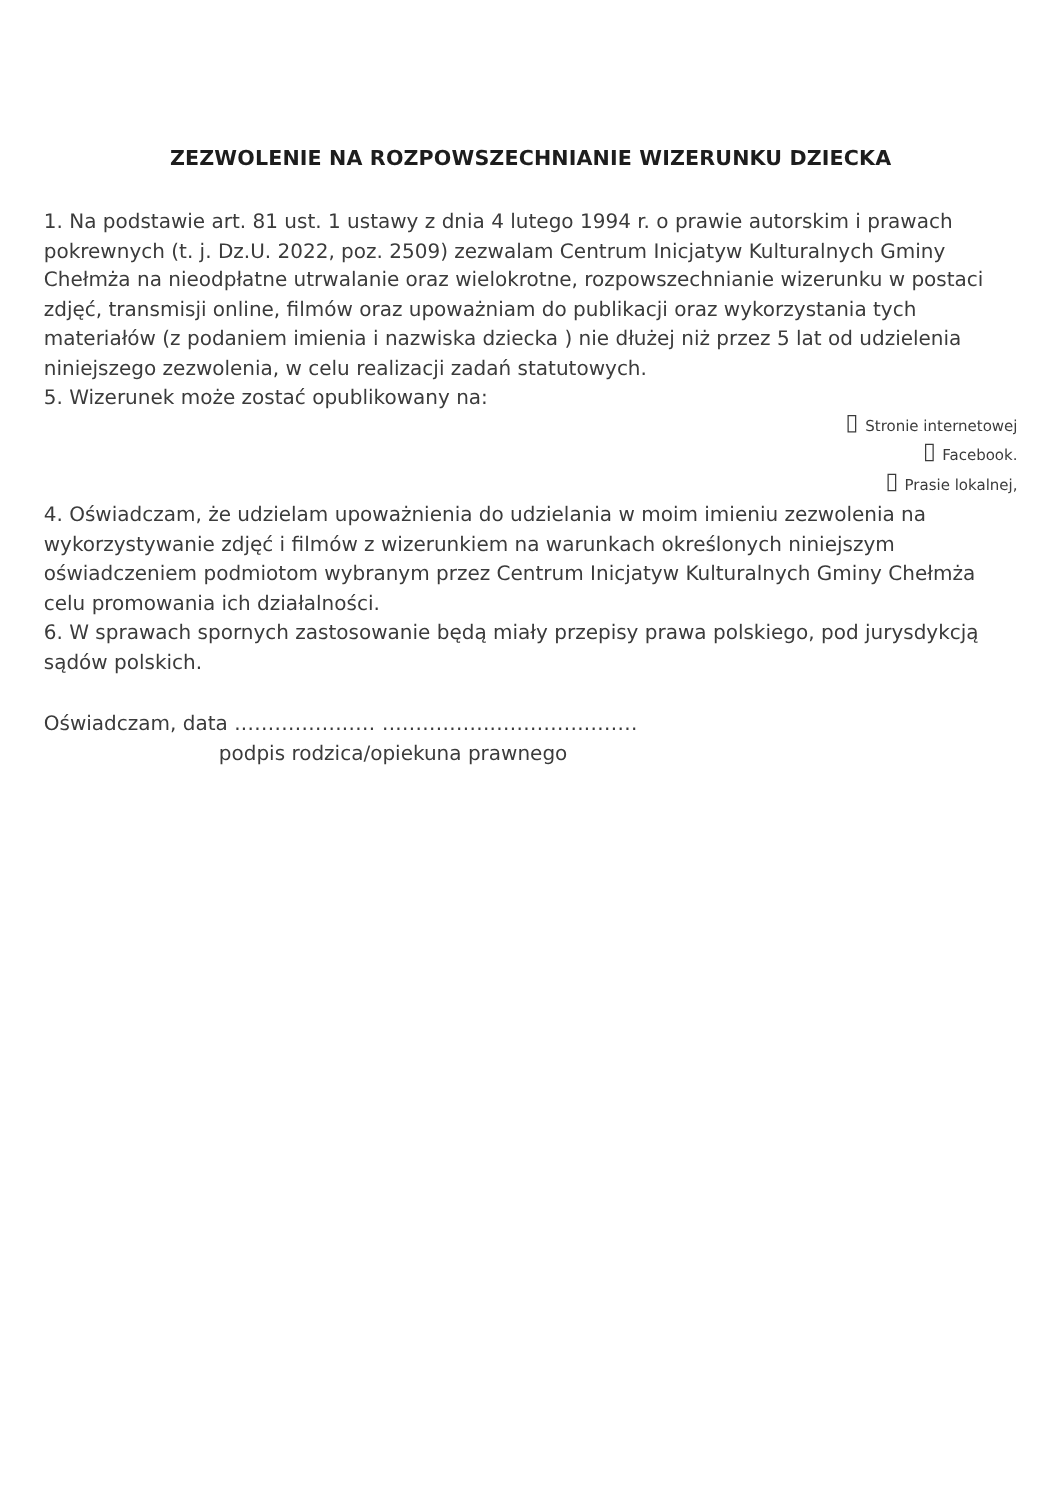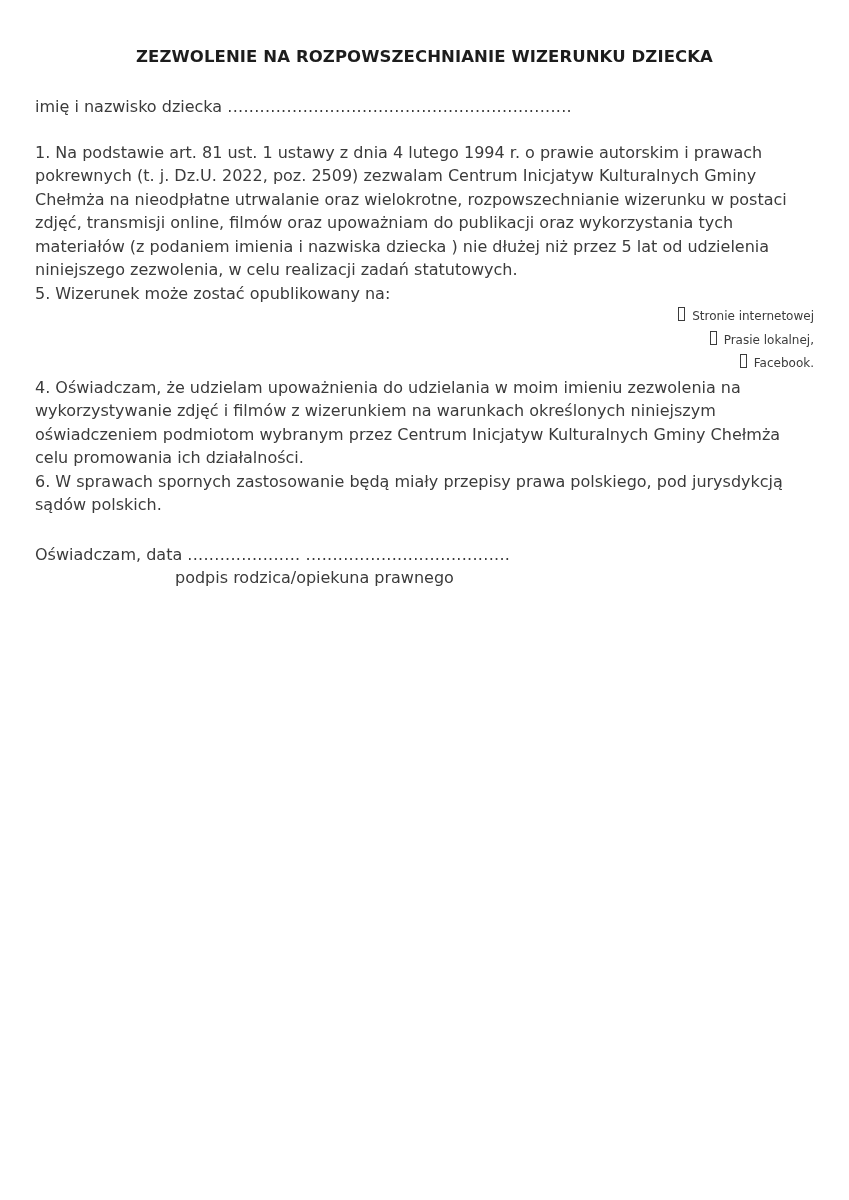--- a/index.html
+++ b/index.html
@@ -10,21 +10,21 @@
   *{ margin:0; padding:0; box-sizing:border-box; }
   html,body{
     width:849px; height:1200px;
     background:var(--page_bg);
     font-family:"DejaVu Sans","Liberation Sans",sans-serif;
     color:var(--text);
     overflow:hidden;
   }
   .page{
     width:849px; height:1196px;
-    padding:46px 35px 0 35px;
+    padding:116px 35px 0 35px;
     background:var(--page_bg);
   }
   .title{
     font-size:16.5px;
     font-weight:bold;
     color:var(--title);
     text-align:center;
     line-height:22px;
     margin-bottom:27px;
     letter-spacing:0.1px;
@@ -69,37 +69,33 @@
     padding-left:140px;
   }
 </style>
 </head>
 <body>
 
 <div class="page">
 
   <h1 class="title">ZEZWOLENIE NA ROZPOWSZECHNIANIE WIZERUNKU DZIECKA</h1>
 
-  <div class="name-line">
-    <span>imię i nazwisko dziecka</span>
-    <span class="dots">................................................................</span>
-  </div>
 
   <div class="body-text">
     <p class="clause">1. Na podstawie art. 81 ust. 1 ustawy z dnia 4 lutego 1994 r. o prawie autorskim i prawach pokrewnych (t. j. Dz.U. 2022, poz. 2509) zezwalam Centrum Inicjatyw Kulturalnych Gminy Chełmża na nieodpłatne utrwalanie oraz wielokrotne, rozpowszechnianie wizerunku w postaci zdjęć, transmisji online, filmów oraz upoważniam do publikacji oraz wykorzystania tych materiałów (z podaniem imienia i nazwiska dziecka ) nie dłużej niż przez 5 lat od udzielenia niniejszego zezwolenia, w celu realizacji zadań statutowych.</p>
     <p class="clause">5. Wizerunek może zostać opublikowany na:</p>
 
     <div class="bullet-row">
       <span class="notdef"></span><span>Stronie internetowej</span>
     </div>
     <div class="bullet-row">
-      <span class="notdef"></span><span>Prasie lokalnej,</span>
+      <span class="notdef"></span><span>Facebook.</span>
     </div>
     <div class="bullet-row">
-      <span class="notdef"></span><span>Facebook.</span>
+      <span class="notdef"></span><span>Prasie lokalnej,</span>
     </div>
 
     <p class="clause">4. Oświadczam, że udzielam upoważnienia do udzielania w moim imieniu zezwolenia na wykorzystywanie zdjęć i filmów z wizerunkiem na warunkach określonych niniejszym oświadczeniem podmiotom wybranym przez Centrum Inicjatyw Kulturalnych Gminy Chełmża celu promowania ich działalności.</p>
     <p class="clause">6. W sprawach spornych zastosowanie będą miały przepisy prawa polskiego, pod jurysdykcją sądów polskich.</p>
   </div>
 
   <div class="signature">
     <div class="sig-line">
       <span>Oświadczam, data</span>
       <span class="dots">.....................</span>

